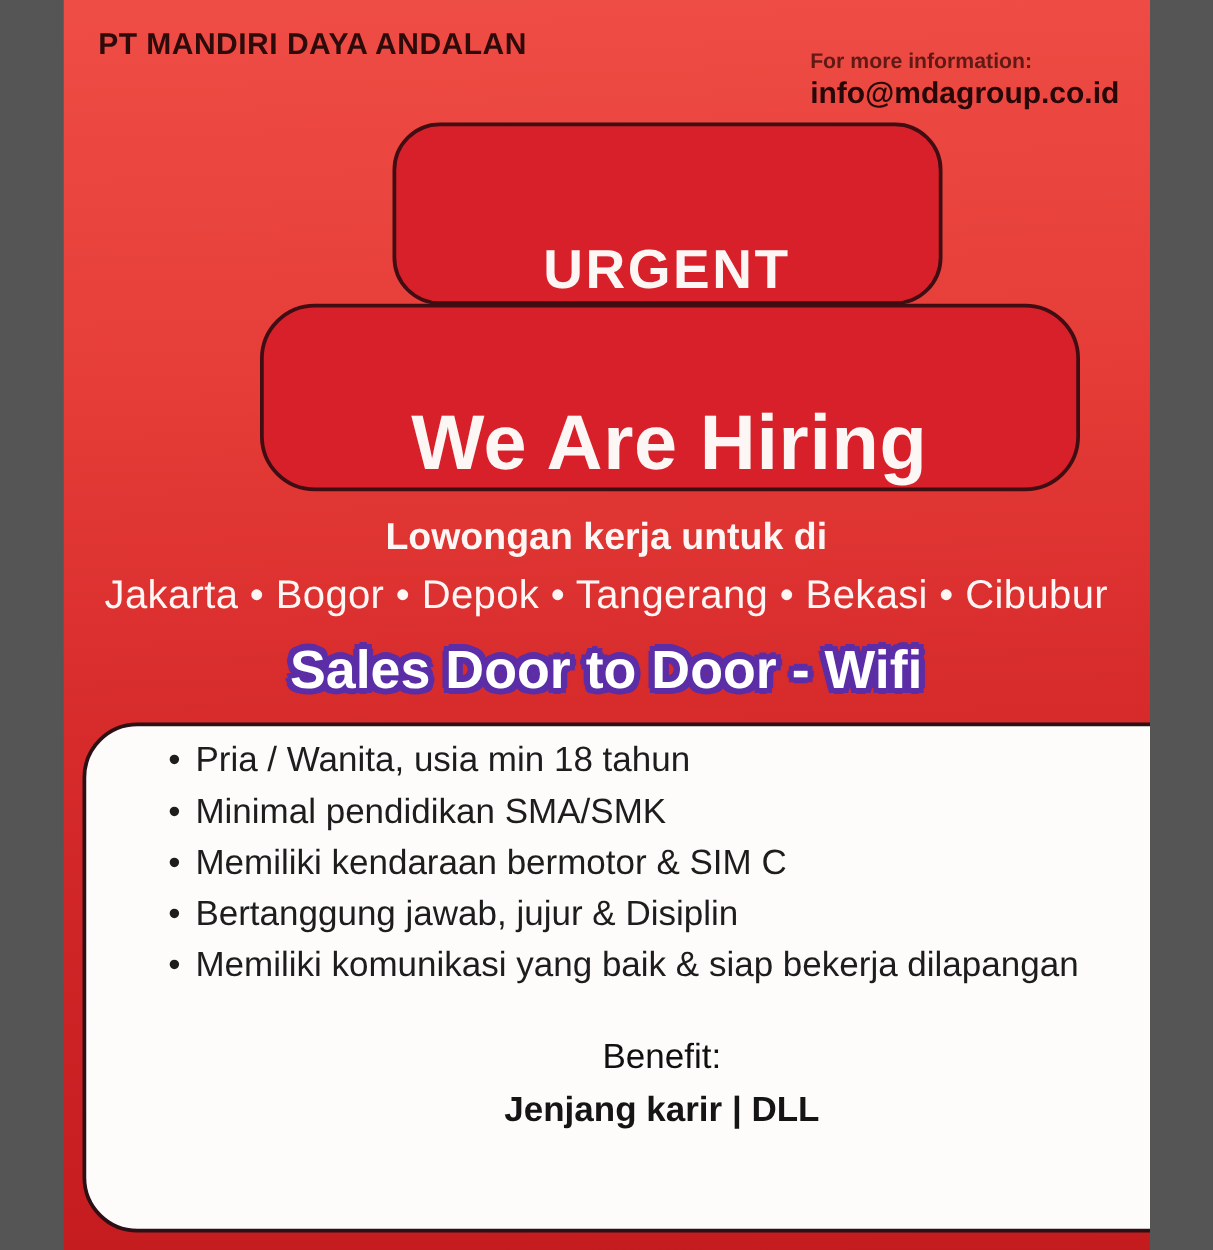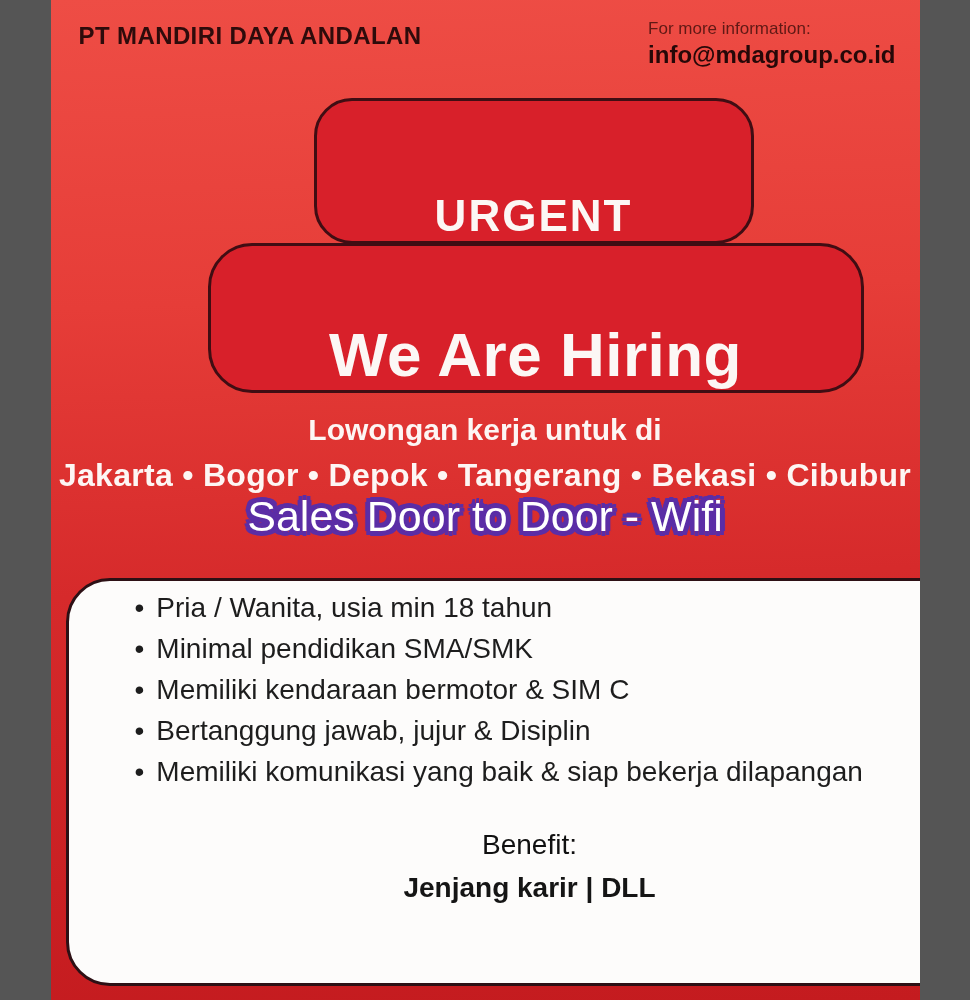--- a/index.html
+++ b/index.html
@@ -23,21 +23,21 @@
     align-items: flex-start;
   }
   .company-name {
     font-size: 24px;
     font-weight: 800;
     letter-spacing: 0.4px;
     color: #2e0b0b;
     padding-top: 6px;
   }
   .info-block { text-align: left; line-height: 26px; }
-  .info-label  { font-size: 17px; color: #601915; font-weight: 400; }
+  .info-label  { font-size: 17px; color: #601915; font-weight: 700; margin-top: 20px; }
   .info-email  { font-size: 24px; color: #260808; font-weight: 800; }
 
   
   .badge {
     position: absolute;
     display: flex;
     align-items: flex-end;
     justify-content: center;
     background: #d8202a;
     border: 3px solid #400d13;
@@ -61,25 +61,25 @@
   }
 
   
   .subtitle, .locations, .role-title {
     position: absolute;
     left: 0; right: 0;
     text-align: center;
     color: #fdf6f4;
   }
   .subtitle  { top: 413px; font-size: 30px; font-weight: 700; }
-  .locations { top: 457px; font-size: 32px; font-weight: 700; letter-spacing: 0.3px; }
+  .locations { top: 457px; font-size: 32px; font-weight: 400; letter-spacing: 0.3px; }
   .role-title {
-    top: 492px;
+    top: 512px;
     font-size: 43px;
-    font-weight: 400;
+    font-weight: 700;
     color: #ffffff;
     text-shadow:
       -4px -4px 0 #5b2da6,  4px -4px 0 #5b2da6,
       -4px  4px 0 #5b2da6,  4px  4px 0 #5b2da6,
       -5px  0   0 #5b2da6,  5px  0   0 #5b2da6,
        0   -5px 0 #5b2da6,  0    5px 0 #5b2da6,
       -4px  0   2px #5b2da6, 4px 0 2px #5b2da6;
   }
 
   

